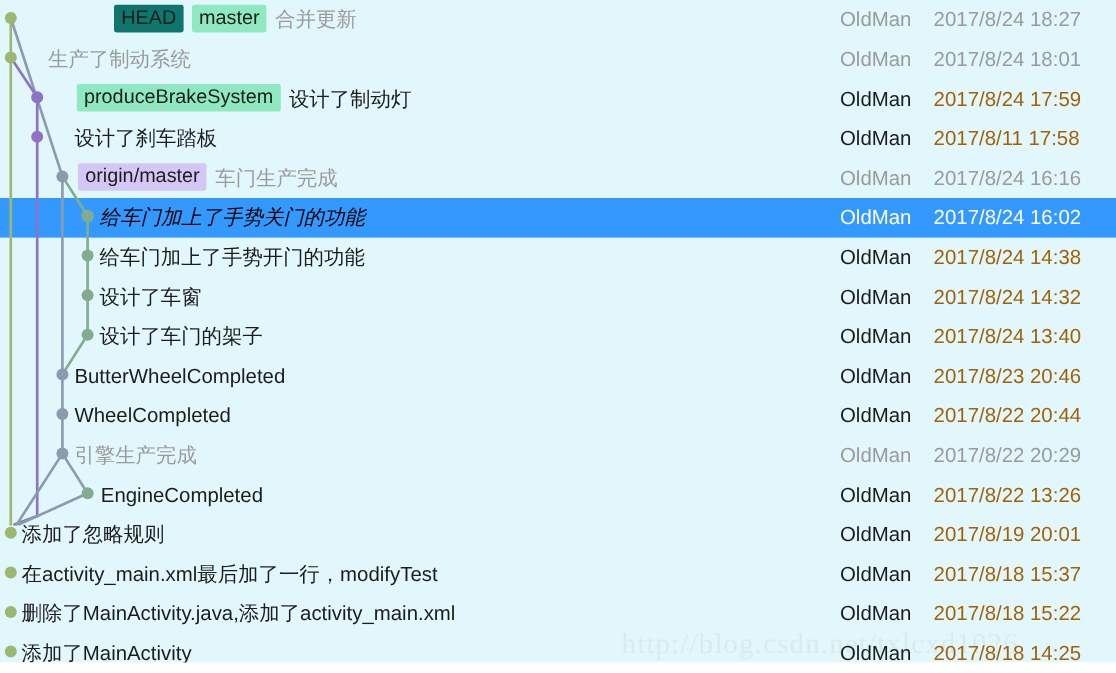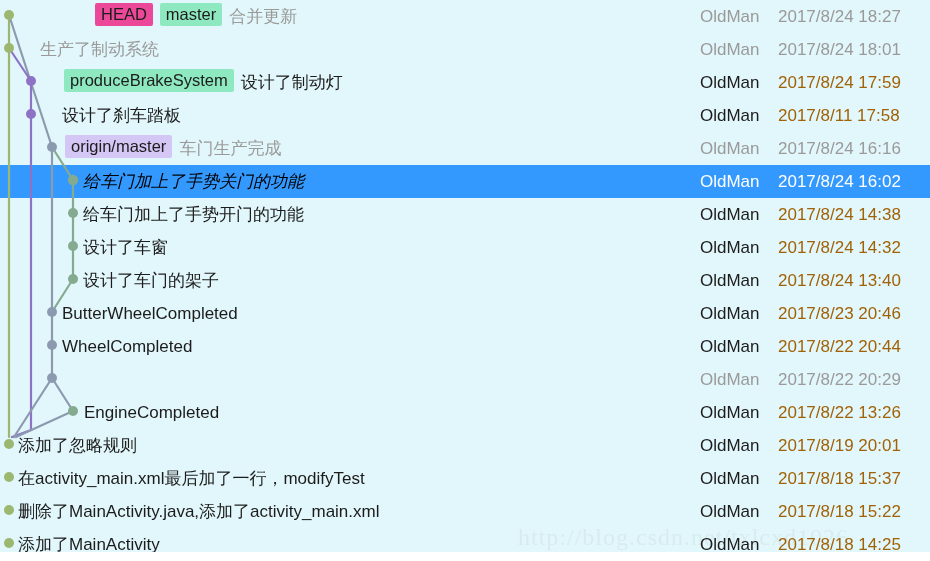--- a/index.html
+++ b/index.html
@@ -48,21 +48,21 @@
   .reflabel{
     display:inline-block;
     font-size:16.5px;
     line-height:20px;
     padding:1px 6px 2px 6px;
     margin-right:7px;
     border-radius:2px;
     vertical-align:2px;
     color:#1c1c1c;
   }
-  .ref-head{background:#ec4899;}
+  .ref-head{background:#0f766e;}
   .ref-local{background:#8ee9c0;}
   .ref-remote{background:#d4c6f5;}
 
   .author{
     position:absolute;left:700px;top:0;height:33px;line-height:33px;
     font-size:17px;white-space:nowrap;color:#1c1c1c;
   }
   .date{
     position:absolute;left:778px;top:0;height:33px;line-height:33px;
     font-size:17px;white-space:nowrap;color:#a16207;
@@ -133,20 +133,21 @@
           <div class="subject" style="left: 62px;"><span>ButterWheelCompleted</span></div>
           <div class="author">OldMan</div>
           <div class="date">2017/8/23 20:46</div>
         </div>
         <div class="row" style="top: 330px;">
           <div class="subject" style="left: 62px;"><span>WheelCompleted</span></div>
           <div class="author">OldMan</div>
           <div class="date">2017/8/22 20:44</div>
         </div>
         <div class="row dim" style="top: 363px;">
+          <div class="subject" style="left: 62px;"><span>引擎生产完成</span></div>
           <div class="author">OldMan</div>
           <div class="date">2017/8/22 20:29</div>
         </div>
         <div class="row" style="top: 396px;">
           <div class="subject" style="left: 84px;"><span>EngineCompleted</span></div>
           <div class="author">OldMan</div>
           <div class="date">2017/8/22 13:26</div>
         </div>
         <div class="row" style="top: 429px;">
           <div class="subject" style="left: 18px;"><span>添加了忽略规则</span></div>

